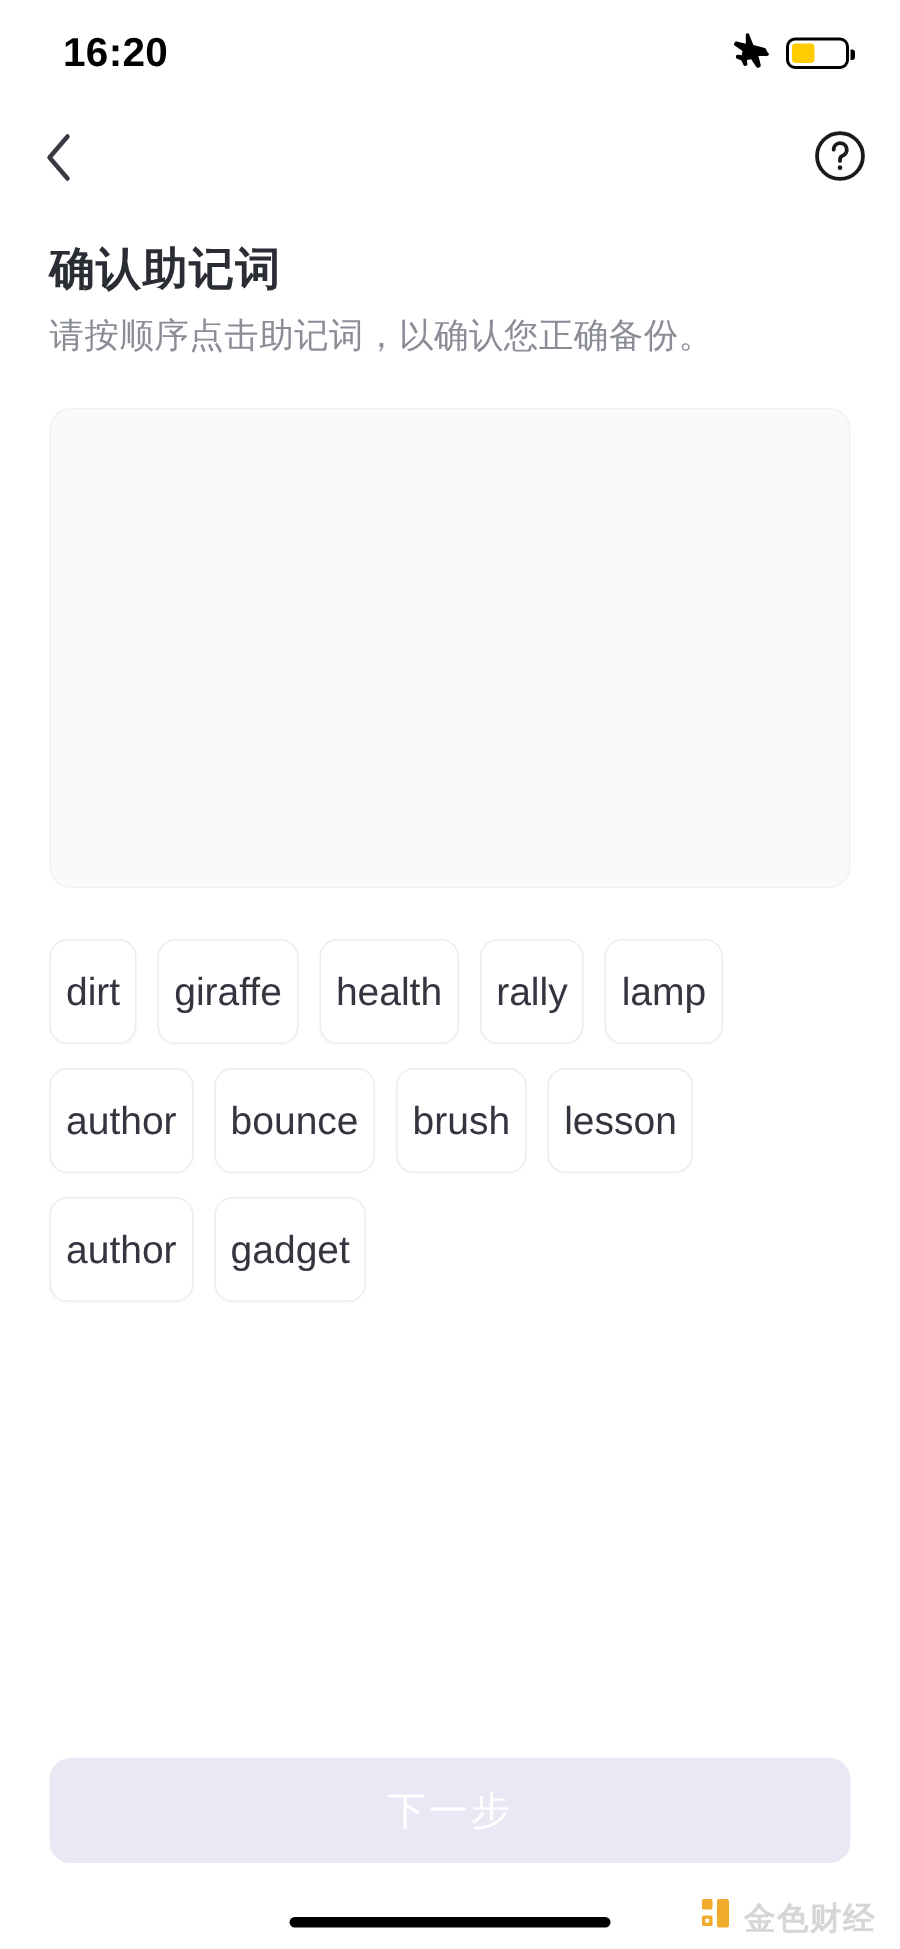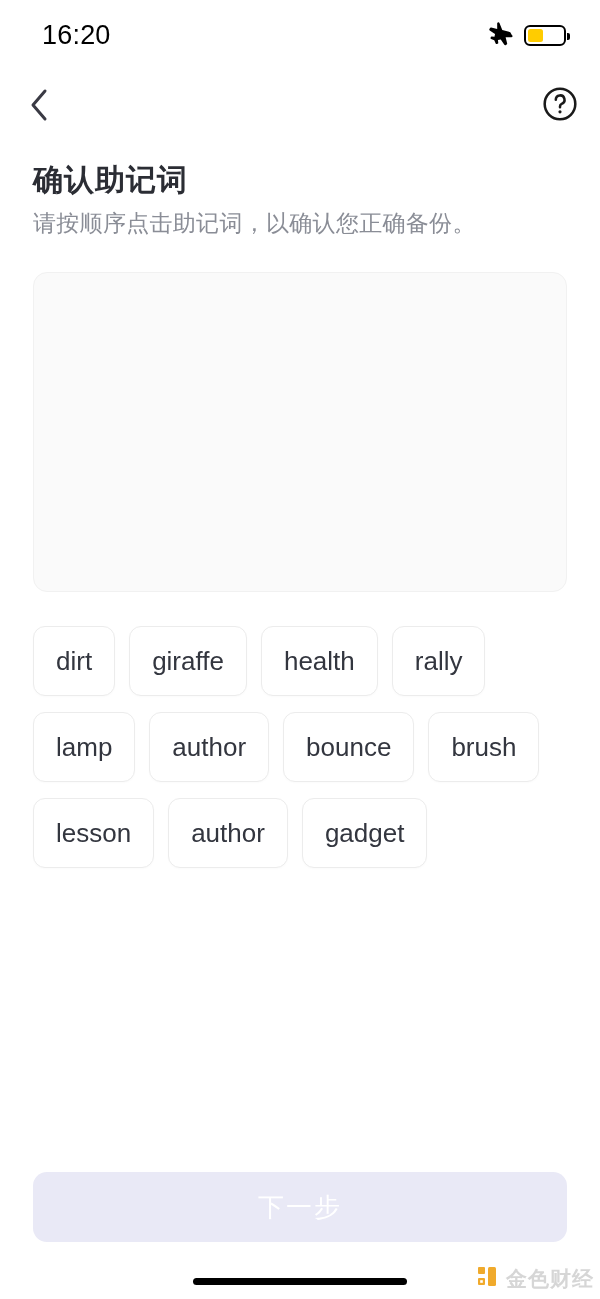--- a/index.html
+++ b/index.html
@@ -22,21 +22,21 @@
     width: 600px;
     height: 70px;
     display: flex;
     align-items: center;
     justify-content: space-between;
     padding: 0 34px 0 42px;
     box-sizing: border-box;
   }
   .status-time {
     font-size: 27px;
-    font-weight: normal;
+    font-weight: bold;
     color: #000000;
     letter-spacing: 0.2px;
   }
   .status-right {
     display: flex;
     align-items: center;
     gap: 11px;
   }
   .airplane-icon { display: block; }
   .battery {
@@ -137,21 +137,21 @@
     width: 534px;
     display: flex;
     flex-wrap: wrap;
     gap: 16px 14px;
   }
   .word-chip {
     background: #ffffff;
     border: 1px solid #ececec;
     border-radius: 12px;
     height: 70px;
-    padding: 0 22px;
+    padding: 0 10px;
     display: flex;
     align-items: center;
     justify-content: center;
     font-size: 26px;
     color: #33363f;
     box-sizing: border-box;
     cursor: pointer;
     box-shadow: 0 1px 2px rgba(0,0,0,0.02);
   }
 
@@ -179,21 +179,21 @@
     top: 1278px;
     width: 214px;
     height: 7px;
     background: #000000;
     border-radius: 4px;
   }
 
   
   .watermark {
     position: absolute;
-    right: 6px;
+    right: 16px;
     bottom: 6px;
     display: flex;
     align-items: flex-end;
     gap: 6px;
     opacity: 0.95;
   }
   .watermark-text {
     font-size: 21px;
     color: #d4d4d4;
     font-weight: bold;

